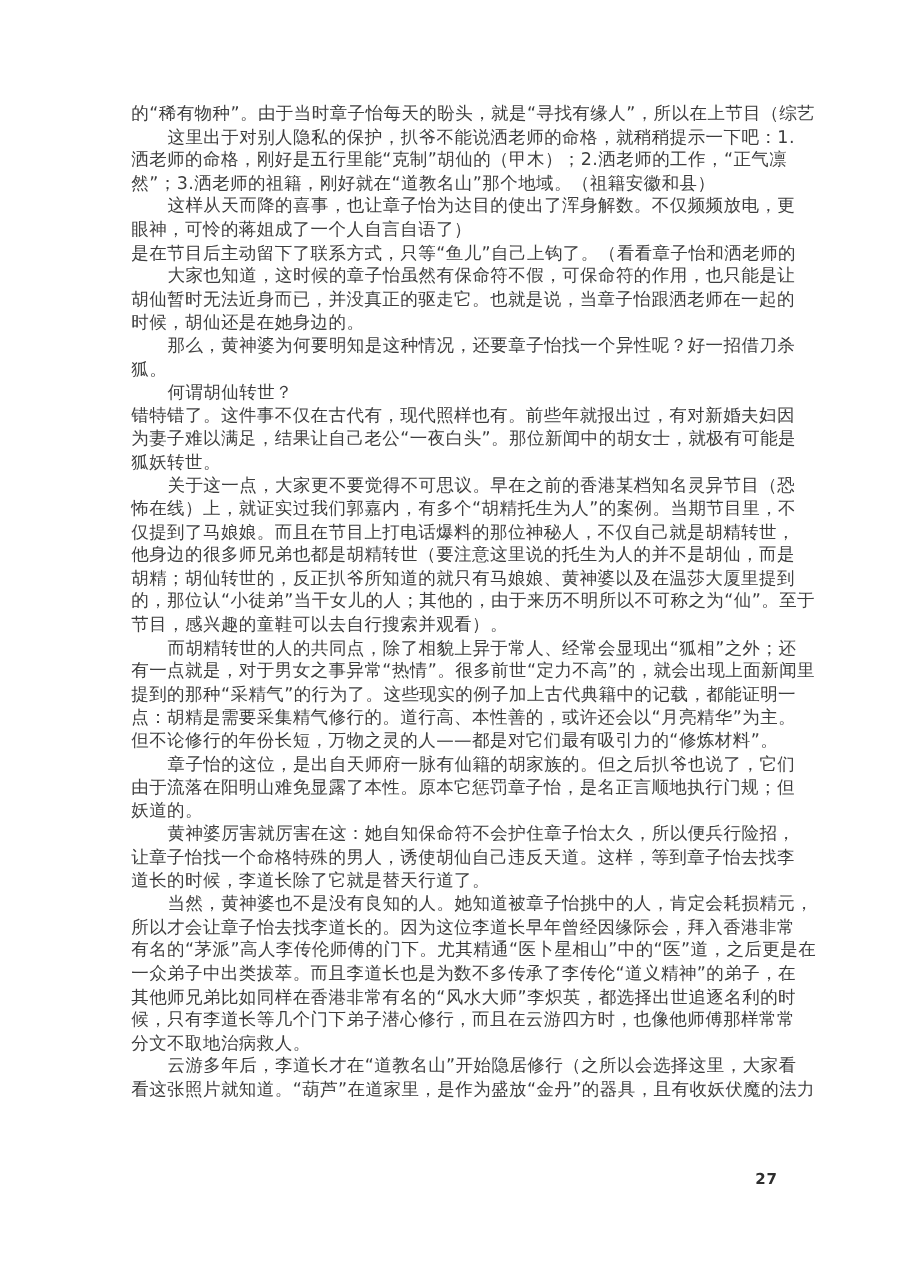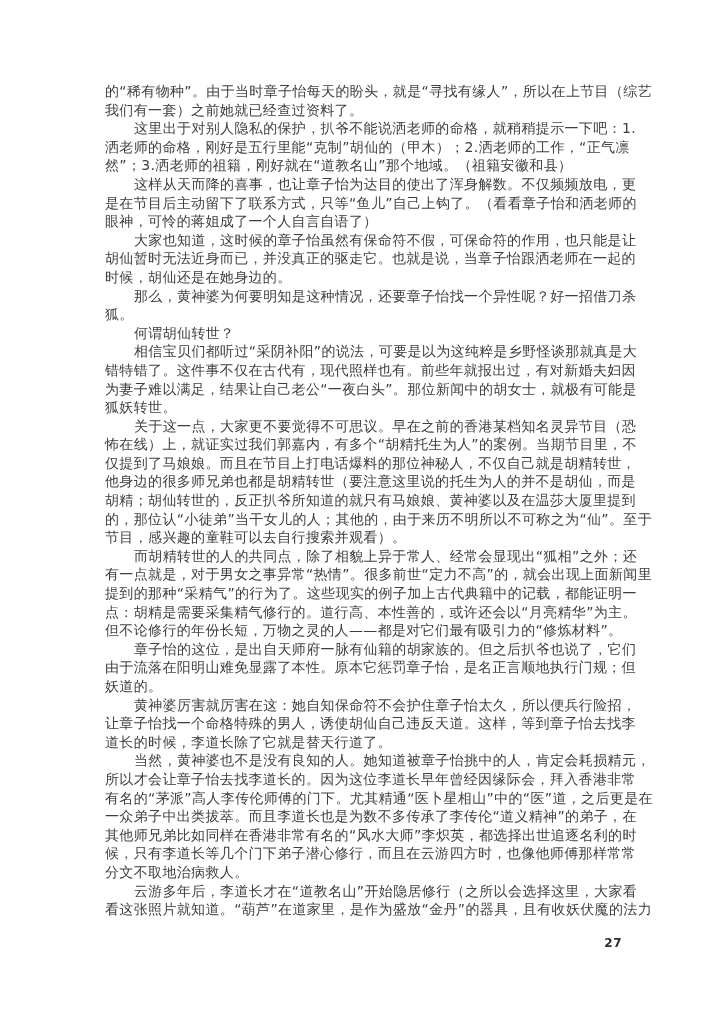--- a/index.html
+++ b/index.html
@@ -42,34 +42,32 @@
     color: #2e2e2e;
     letter-spacing: 0.5px;
   }
 </style>
 </head>
 <body>
 
 <div class="page">
   <div class="text-block" id="text-block">
       <div class="line">的“稀有物种”。由于当时章子怡每天的盼头，就是“寻找有缘人”，所以在上节目（综艺</div>
-      <div class="line">我们有一套）之前她就已经查过资料了。</div>
       <div class="line indent">这里出于对别人隐私的保护，扒爷不能说洒老师的命格，就稍稍提示一下吧：1.</div>
       <div class="line">洒老师的命格，刚好是五行里能“克制”胡仙的（甲木）；2.洒老师的工作，“正气凛</div>
       <div class="line">然”；3.洒老师的祖籍，刚好就在“道教名山”那个地域。（祖籍安徽和县）</div>
       <div class="line indent">这样从天而降的喜事，也让章子怡为达目的使出了浑身解数。不仅频频放电，更</div>
+      <div class="line">眼神，可怜的蒋姐成了一个人自言自语了）</div>
       <div class="line">是在节目后主动留下了联系方式，只等“鱼儿”自己上钩了。（看看章子怡和洒老师的</div>
-      <div class="line">眼神，可怜的蒋姐成了一个人自言自语了）</div>
       <div class="line indent">大家也知道，这时候的章子怡虽然有保命符不假，可保命符的作用，也只能是让</div>
       <div class="line">胡仙暂时无法近身而已，并没真正的驱走它。也就是说，当章子怡跟洒老师在一起的</div>
       <div class="line">时候，胡仙还是在她身边的。</div>
       <div class="line indent">那么，黄神婆为何要明知是这种情况，还要章子怡找一个异性呢？好一招借刀杀</div>
       <div class="line">狐。</div>
       <div class="line indent">何谓胡仙转世？</div>
-      <div class="line indent">相信宝贝们都听过“采阴补阳”的说法，可要是以为这纯粹是乡野怪谈那就真是大</div>
       <div class="line">错特错了。这件事不仅在古代有，现代照样也有。前些年就报出过，有对新婚夫妇因</div>
       <div class="line">为妻子难以满足，结果让自己老公“一夜白头”。那位新闻中的胡女士，就极有可能是</div>
       <div class="line">狐妖转世。</div>
       <div class="line indent">关于这一点，大家更不要觉得不可思议。早在之前的香港某档知名灵异节目（恐</div>
       <div class="line">怖在线）上，就证实过我们郭嘉内，有多个“胡精托生为人”的案例。当期节目里，不</div>
       <div class="line">仅提到了马娘娘。而且在节目上打电话爆料的那位神秘人，不仅自己就是胡精转世，</div>
       <div class="line">他身边的很多师兄弟也都是胡精转世（要注意这里说的托生为人的并不是胡仙，而是</div>
       <div class="line">胡精；胡仙转世的，反正扒爷所知道的就只有马娘娘、黄神婆以及在温莎大厦里提到</div>
       <div class="line">的，那位认“小徒弟”当干女儿的人；其他的，由于来历不明所以不可称之为“仙”。至于</div>
       <div class="line">节目，感兴趣的童鞋可以去自行搜索并观看）。</div>

